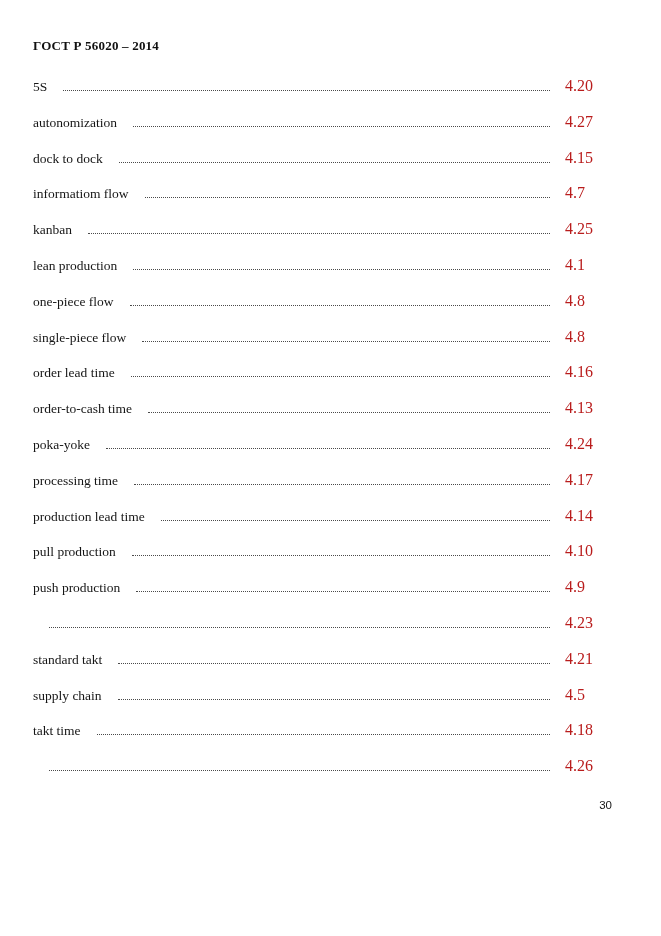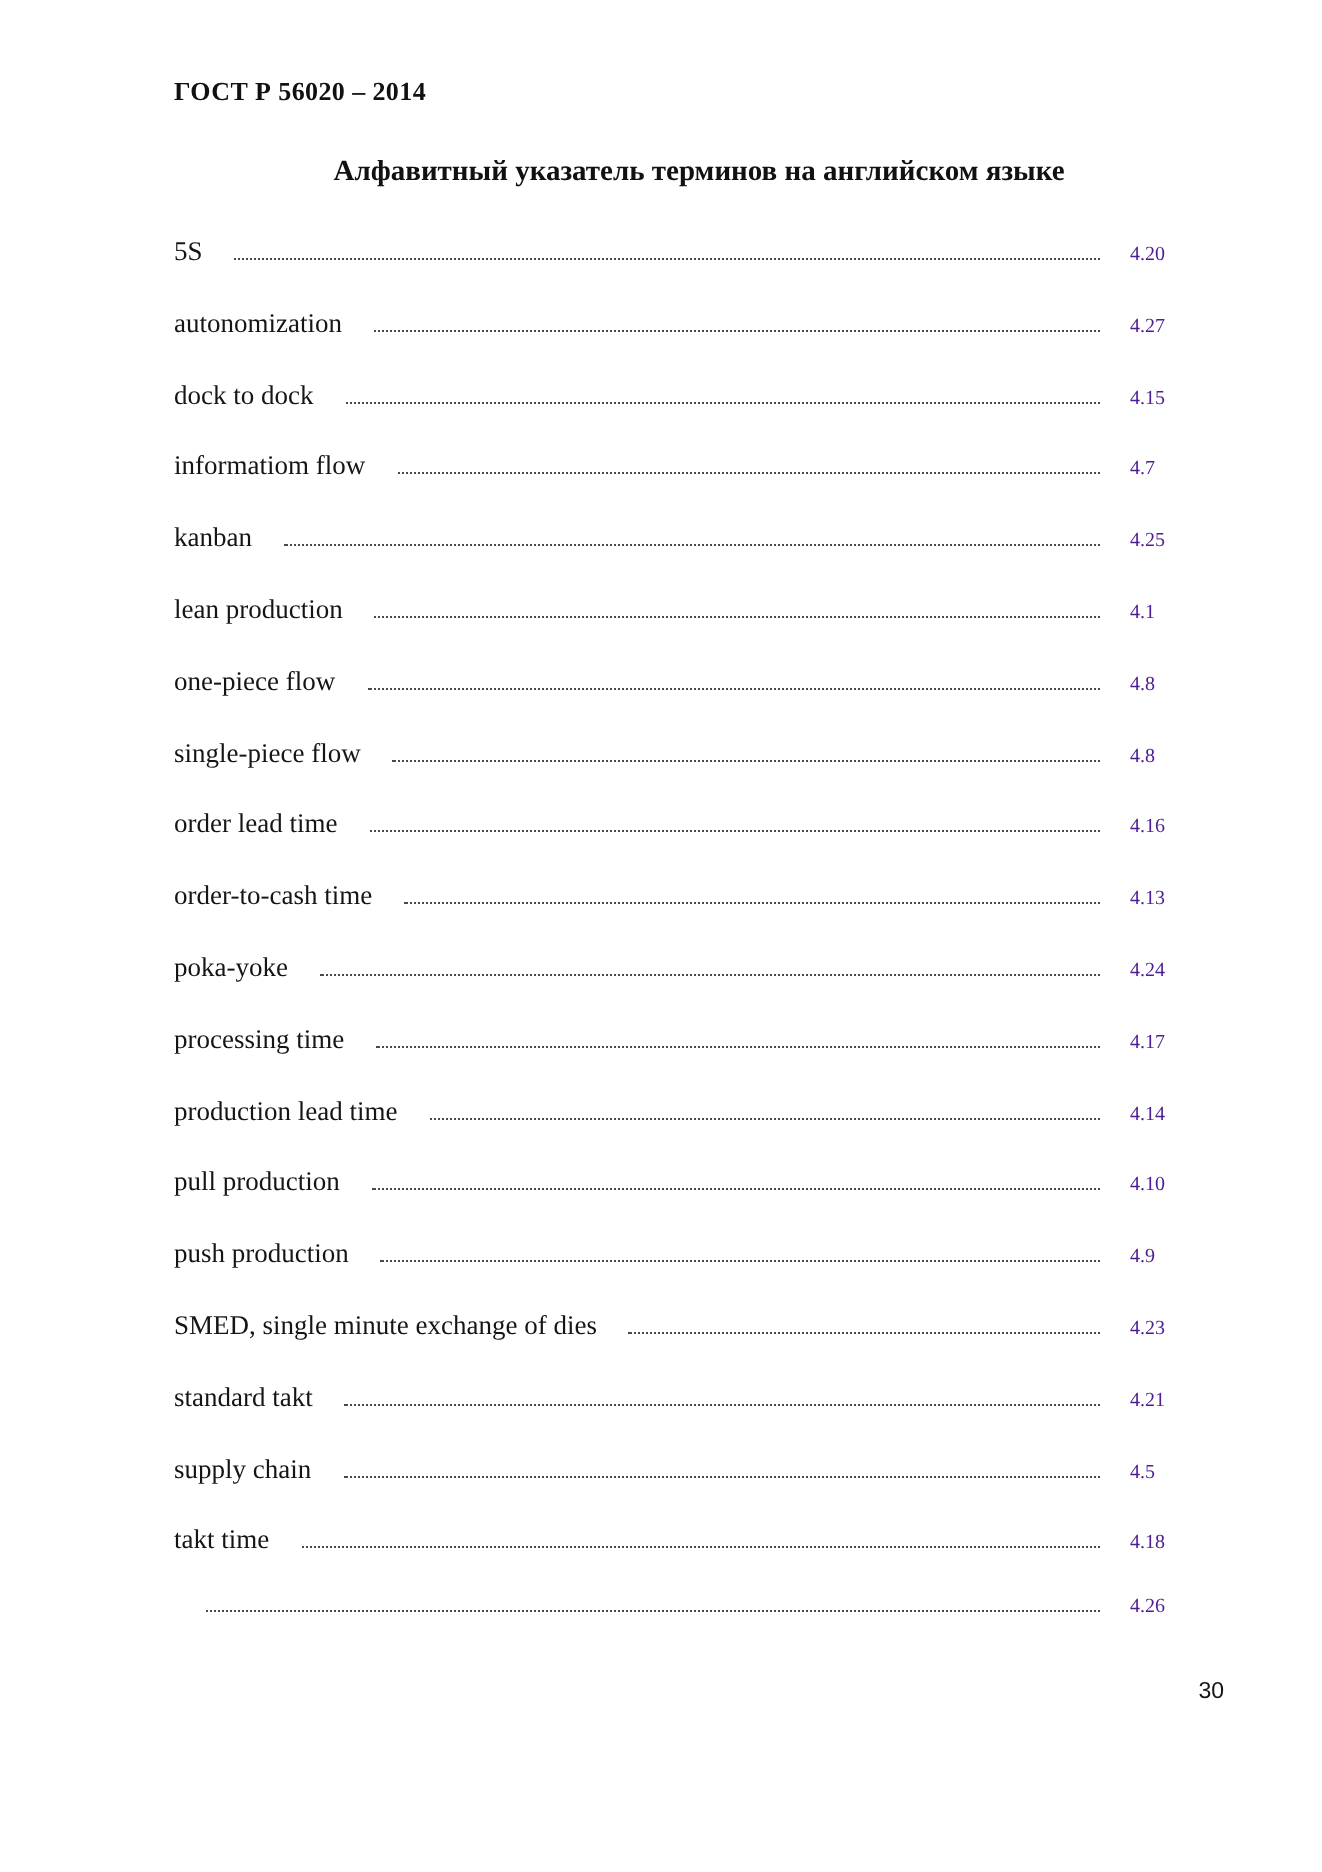--- a/index.html
+++ b/index.html
@@ -12,21 +12,21 @@
     height: 936px;
     font-family: "Liberation Serif", "DejaVu Serif", serif;
     color: #111111;
     position: relative;
     overflow: hidden;
   }
   .page {
     box-sizing: border-box;
     width: 661px;
     height: 936px;
-    padding: 38px 49px 0 87px;
+    padding: 38px 49px 0 33px;
   }
   .doc-header {
     font-size: 13px;
     font-weight: bold;
     letter-spacing: 0.2px;
     color: #111111;
   }
   .doc-title {
     margin-top: 24px;
     text-align: center;
@@ -52,41 +52,40 @@
   .leader {
     flex: 1;
     height: 5px;
     border-bottom: 1.6px dotted #4a4a4a;
     margin: 0 15px 0 16px;
     min-width: 30px;
   }
   .ref {
     box-sizing: border-box;
     width: 47px;
-    font-size: 10px;
+    font-size: 16px;
     text-align: left;
     white-space: nowrap;
-    color: #4c1d95;
+    color: #b91c1c;
   }
   .page-footer {
     margin-top: 16px;
     font-family: "Liberation Sans", "DejaVu Sans", sans-serif;
     font-size: 11.5px;
     color: #151515;
     text-align: right;
   }
 </style>
 </head>
 <body>
 
 <div class="page">
 
   <div class="doc-header">ГОСТ Р 56020 – 2014</div>
 
-  <div class="doc-title">Алфавитный указатель терминов на английском языке</div>
 
   <div class="index-list">
 
       <div class="index-row">
         <span class="term">5S</span>
         <span class="leader"></span>
         <span class="ref">4.20</span>
       </div>
 
       <div class="index-row">
@@ -168,21 +167,20 @@
         <span class="ref">4.10</span>
       </div>
 
       <div class="index-row">
         <span class="term">push production</span>
         <span class="leader"></span>
         <span class="ref">4.9</span>
       </div>
 
       <div class="index-row">
-        <span class="term">SMED, single minute exchange of dies</span>
         <span class="leader"></span>
         <span class="ref">4.23</span>
       </div>
 
       <div class="index-row">
         <span class="term">standard takt</span>
         <span class="leader"></span>
         <span class="ref">4.21</span>
       </div>
 

